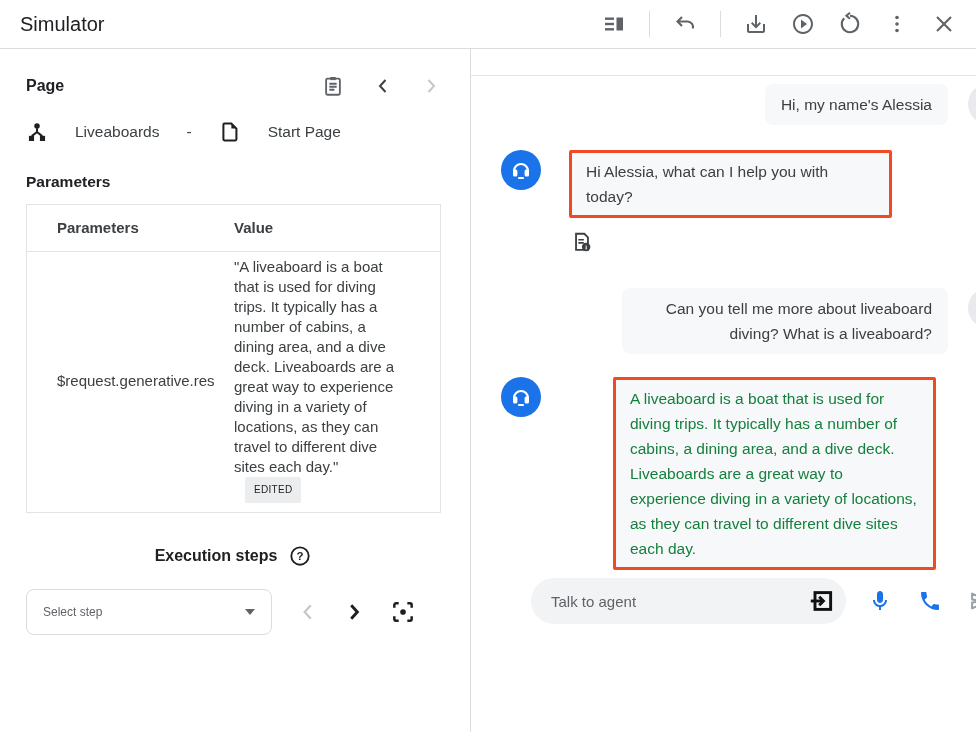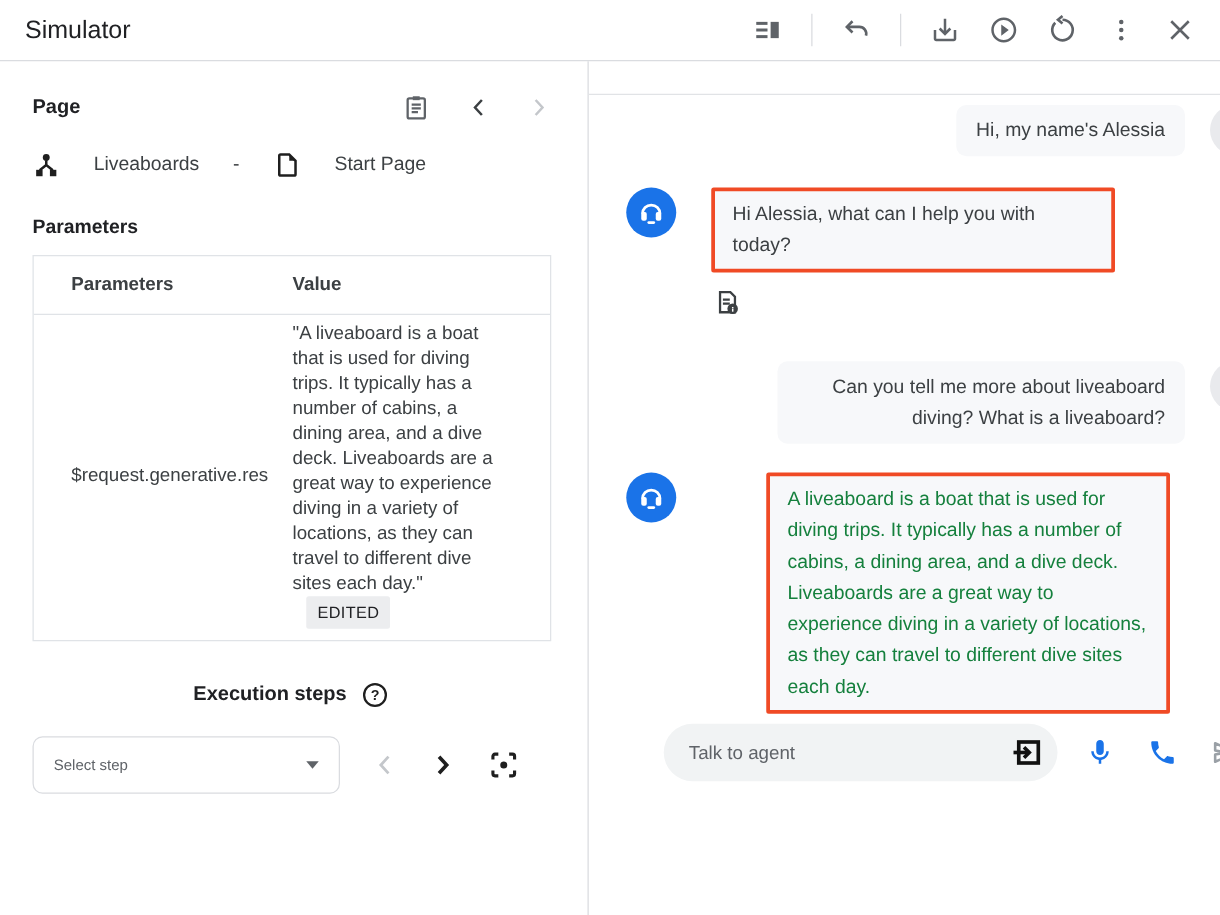--- a/index.html
+++ b/index.html
@@ -37,21 +37,21 @@
   .ptable { margin-top: 13px; border: 1px solid #E0E3E7; width: 415px; }
   .ptable-head { display: flex; border-bottom: 1px solid #E0E3E7; padding: 14px 0; }
   .ptable-head .col1, .ptable-body .col1 { width: 207px; padding-left: 30px; }
   .ptable-head .col2, .ptable-body .col2 { flex: 1; padding-right: 36px; }
   .ptable-head span { font-size: 15px; font-weight: 700; color: #3C4043; }
   .ptable-body { display: flex; align-items: stretch; padding: 5px 0 9px; }
   .param-name { align-self: center; font-size: 15px; color: #3C4043;
     white-space: nowrap; overflow: hidden; }
   .param-value { font-size: 15px; line-height: 20px; color: #3C4043; }
   .chip { display: inline-block; margin-left: 11px; padding: 3px 9px;
-    background: #ECEDEF; color: #202124; font-size: 13px; letter-spacing: .3px;
+    background: #ECEDEF; color: #202124; font-size: 10px; letter-spacing: .3px;
     border-radius: 2px; vertical-align: baseline; }
 
   .exec-row { display: flex; align-items: center; gap: 12px; margin-top: 32px; justify-content: center; }
   .exec-controls { display: flex; align-items: center; margin-top: 22px; }
   .select-box { width: 246px; height: 46px; border: 1px solid #DADCE0; border-radius: 8px;
     display: flex; align-items: center; padding: 0 16px; cursor: pointer; }
   .select-box .sel-text { font-size: 12px; color: #5F6368; }
   .caret { margin-left: auto; width: 0; height: 0; border-left: 5px solid transparent;
     border-right: 5px solid transparent; border-top: 6px solid #5F6368; }
   .exec-controls .chev { margin-left: 26px; width: 20px; height: 20px; }

